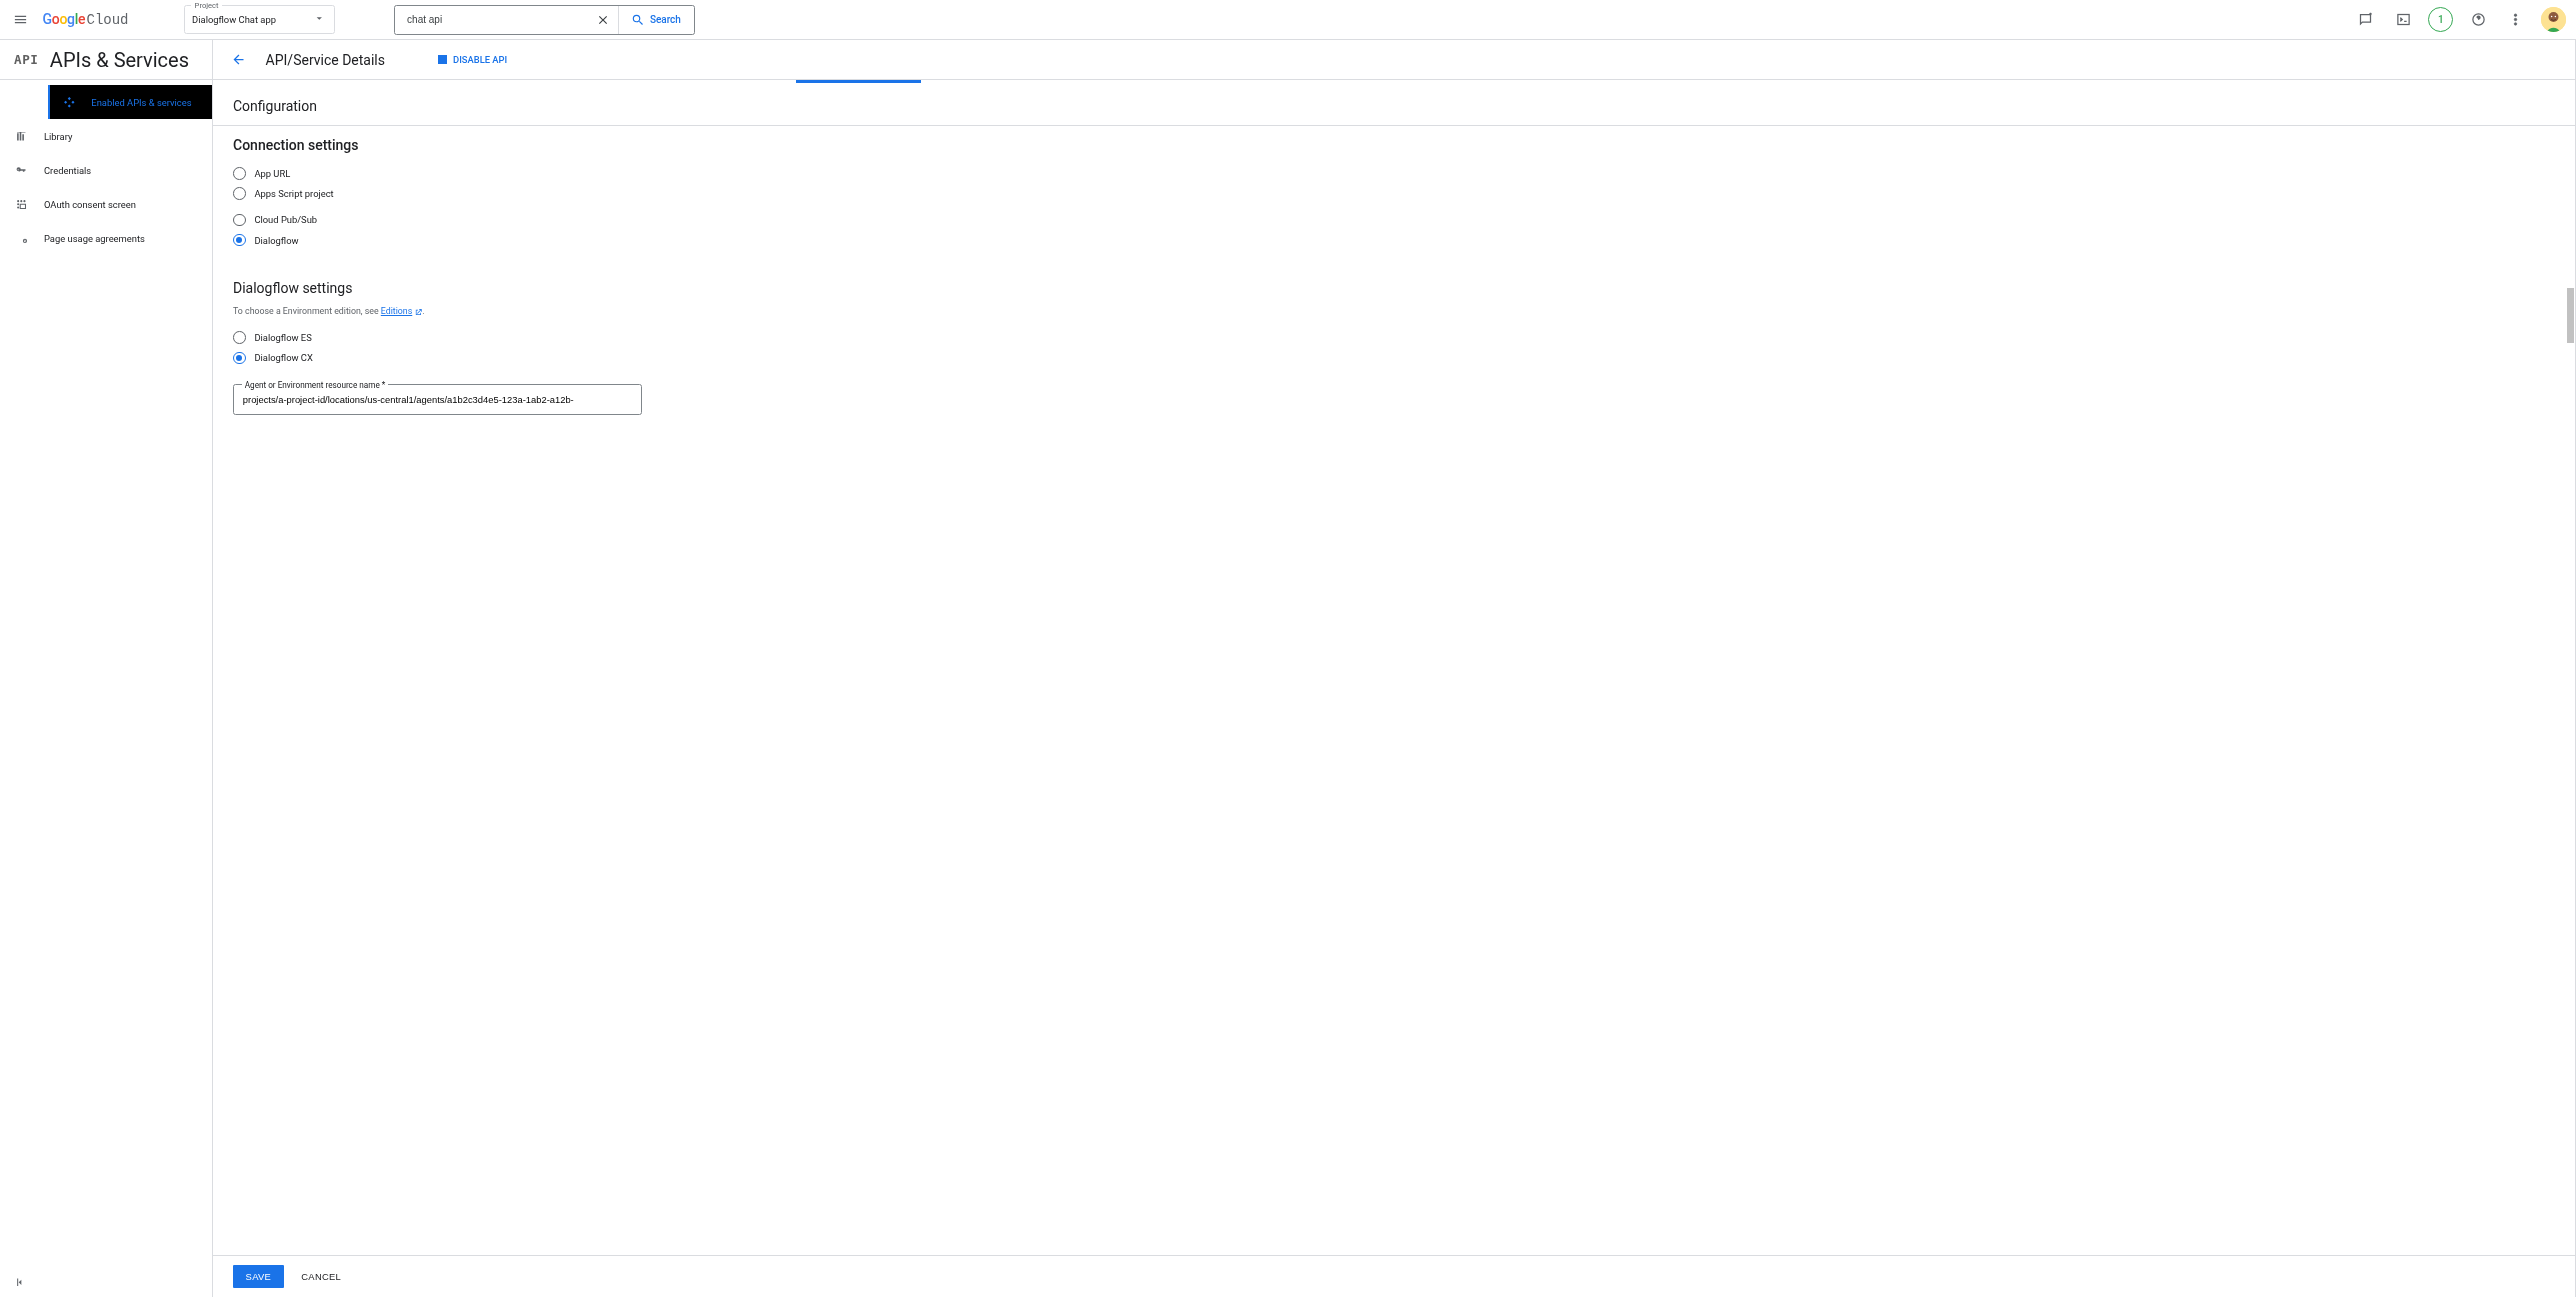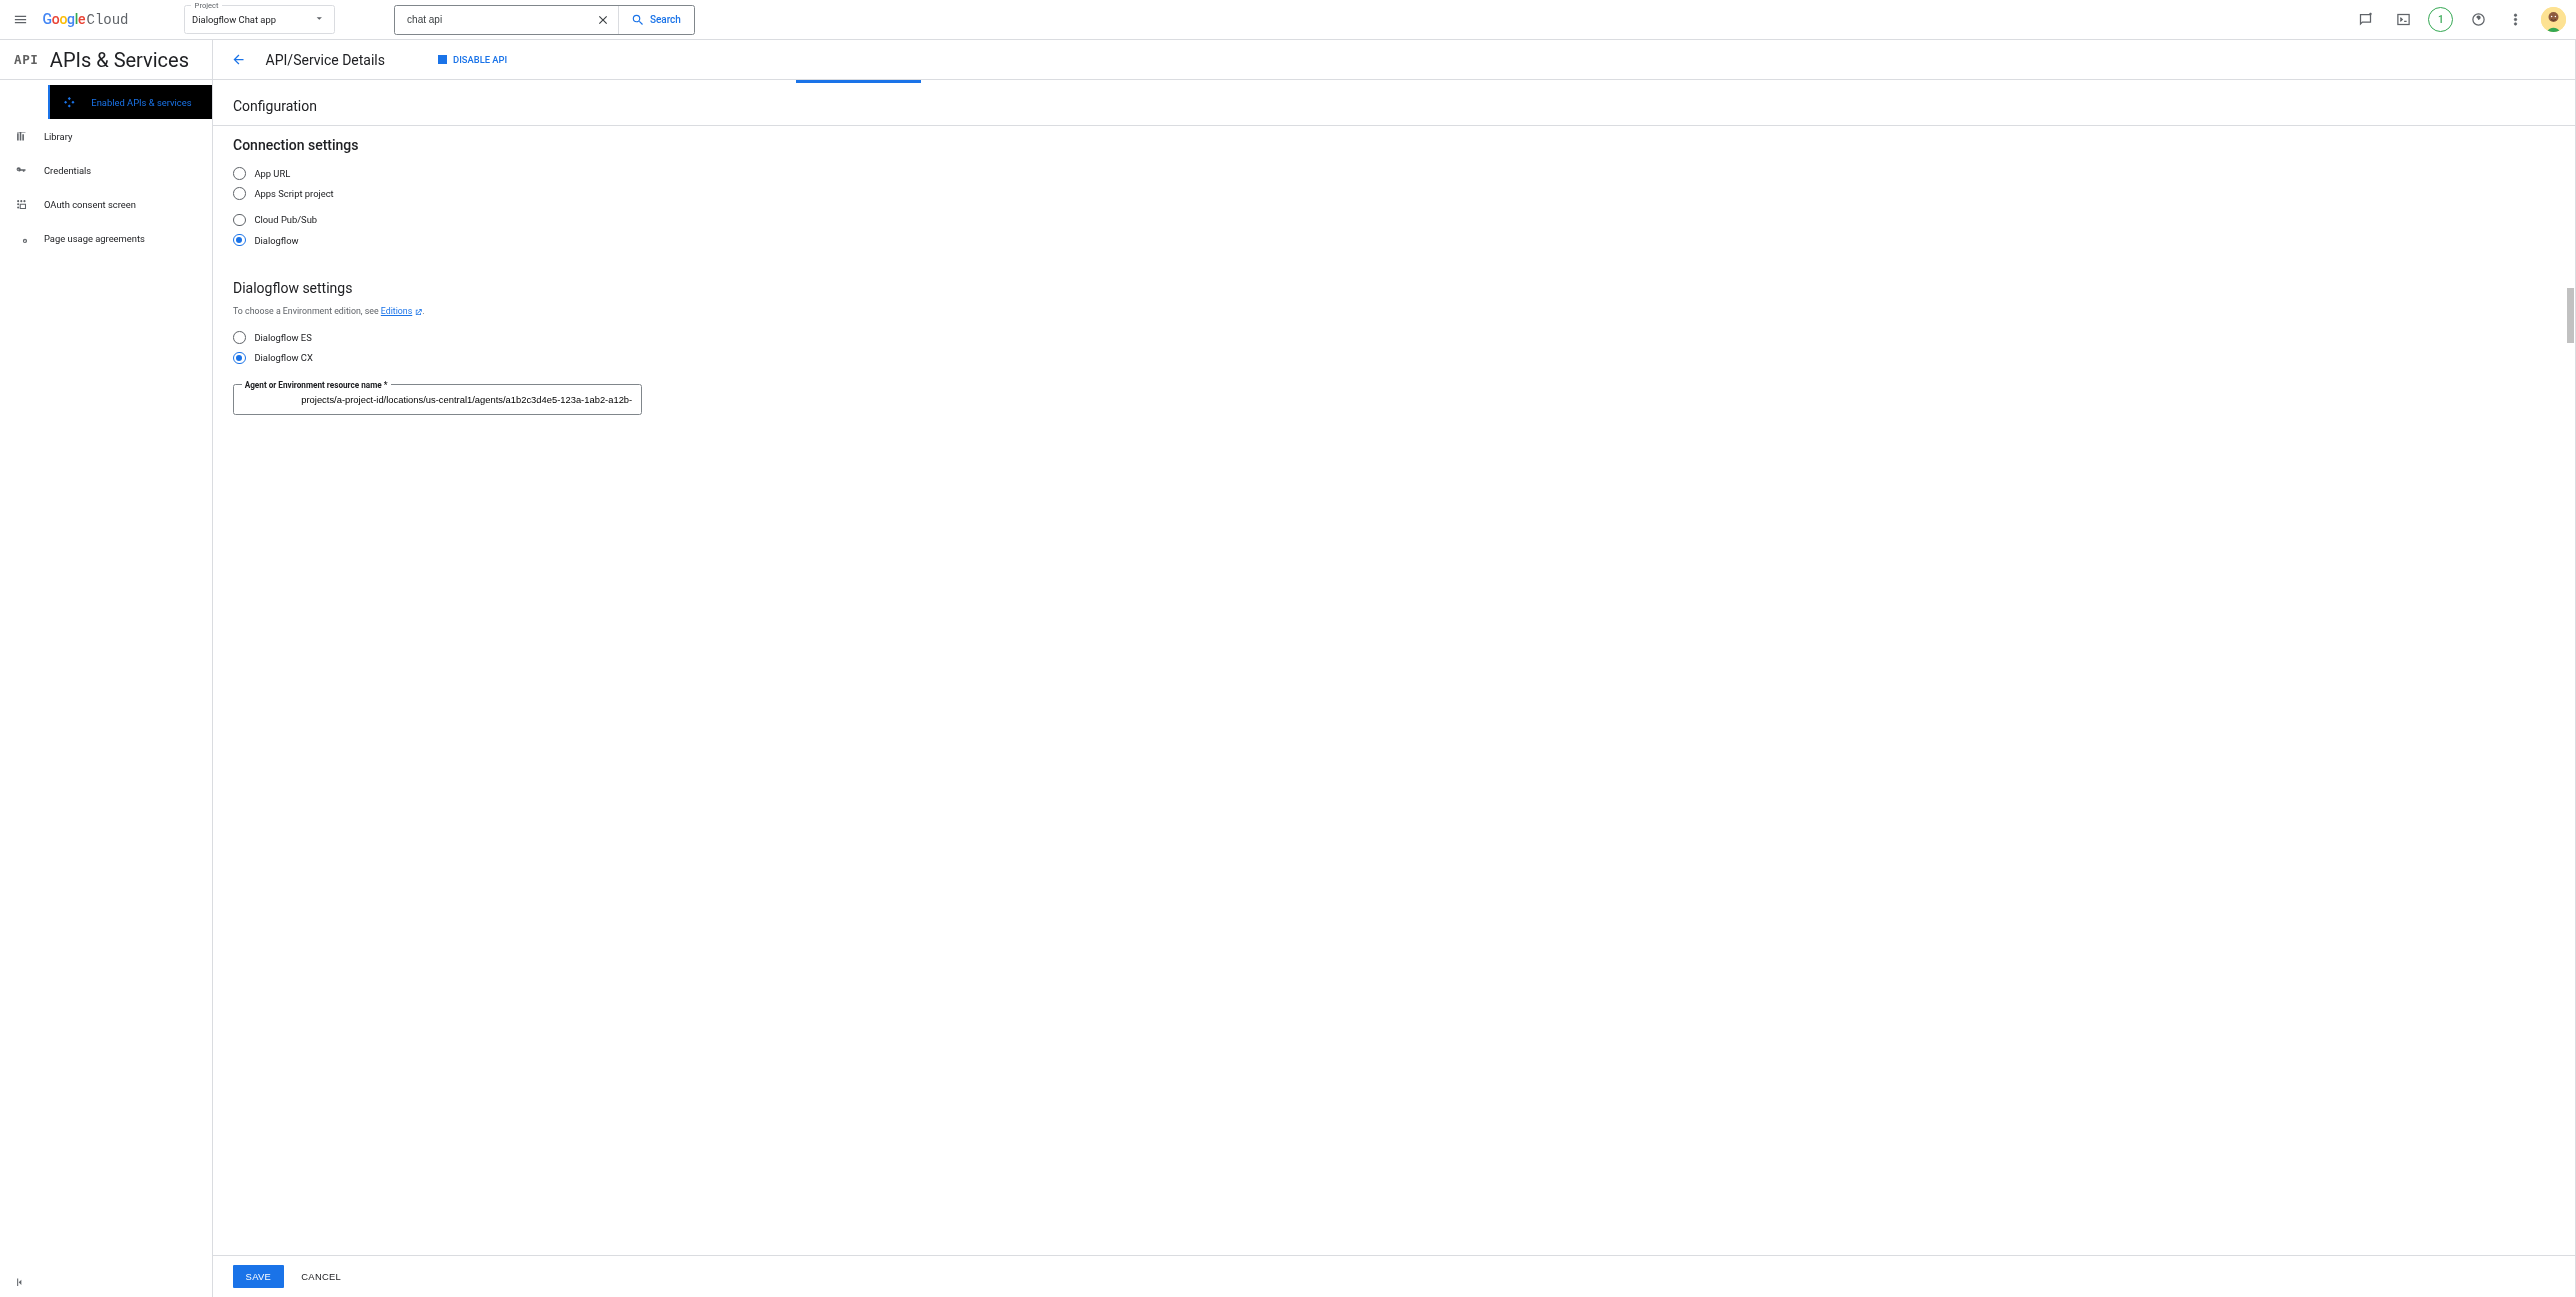--- a/index.html
+++ b/index.html
@@ -67,22 +67,22 @@
 .radio{width:12.6px;height:12.6px;border:1.3px solid #5f6368;border-radius:50%;display:flex;align-items:center;justify-content:center;flex-shrink:0;}
 .radio.checked{border-color:#1a73e8;}
 .radio.checked::after{content:'';width:6.3px;height:6.3px;background:#1a73e8;border-radius:50%;}
 .radio-label{font-size:9.4px;}
 .subsection2{margin-top:30px;}
 .help-text{font-size:8.8px;color:#5f6368;margin:6.3px 0 11.3px;}
 .help-text a{color:#1a73e8;text-decoration:underline;}
 .ext-icon{display:inline-flex;vertical-align:middle;margin-left:1.3px;}
 .ext-icon svg{width:8.8px;height:8.8px;fill:#1a73e8;}
 .text-field{position:relative;border:0.6px solid #80868b;border-radius:2.5px;width:409px;margin-top:16.4px;}
-.text-field-label{position:absolute;top:-5.7px;left:7.6px;background:#fff;padding:0 3.1px;font-size:8.2px;font-weight:700;}
-.text-field-input{width:100%;border:none;outline:none;padding:8.8px 8.8px;font-size:9.4px;background:transparent;text-align:right;}
+.text-field-label{position:absolute;top:-5.7px;left:7.6px;background:#fff;padding:0 3.1px;font-size:8.2px;font-weight:400;}
+.text-field-input{width:100%;border:none;outline:none;padding:8.8px 8.8px;font-size:9.4px;background:transparent;}
 
 .footer-bar{border-top:0.6px solid #dadce0;padding:8.8px 20px;display:flex;gap:17.6px;align-items:center;}
 .btn-primary{background:#1a73e8;color:#fff;border:none;border-radius:1px;padding:6.3px 12.6px;font-size:9.4px;font-weight:500;letter-spacing:0.3px;cursor:pointer;}
 .btn-flat{background:none;border:none;font-size:9.4px;font-weight:500;letter-spacing:0.3px;cursor:pointer;color:#202124;}
 .scrollbar-thumb{position:absolute;right:1.3px;top:248px;width:6.3px;height:55px;background:#c1c1c1;border-radius:0;}
 </style>
 </head>
 <body>
 
 <div class="header">

